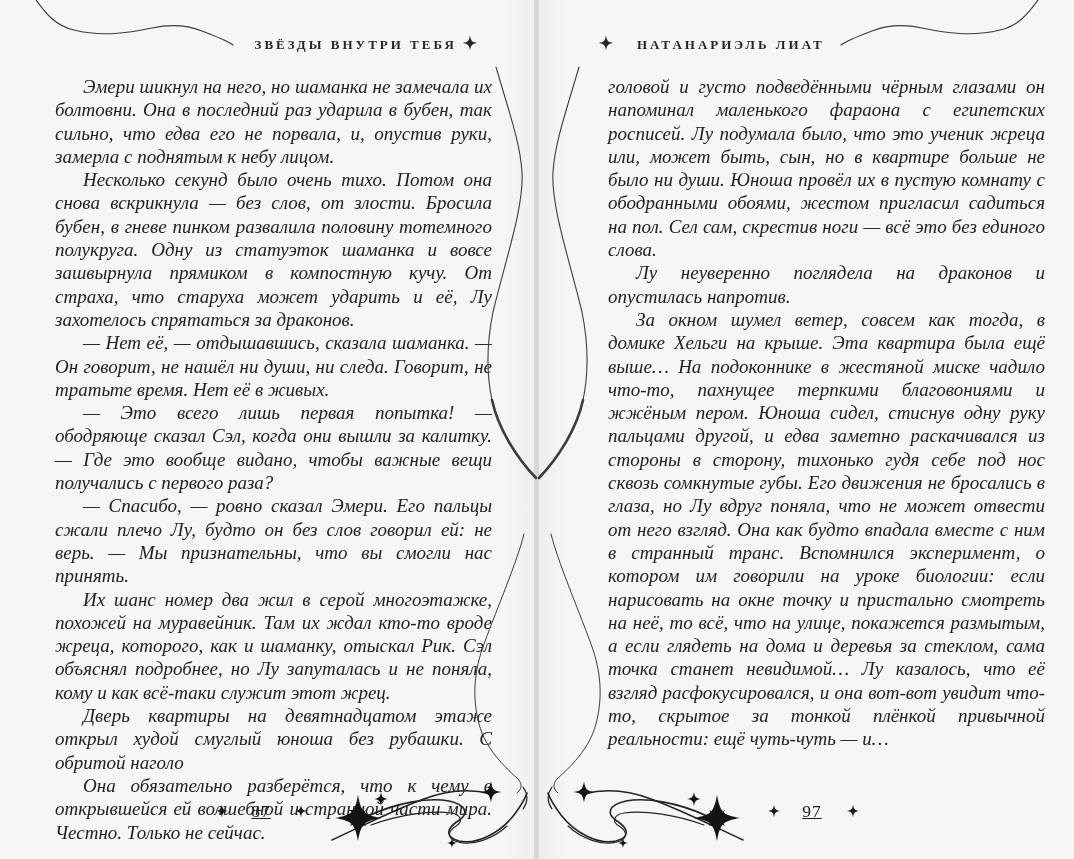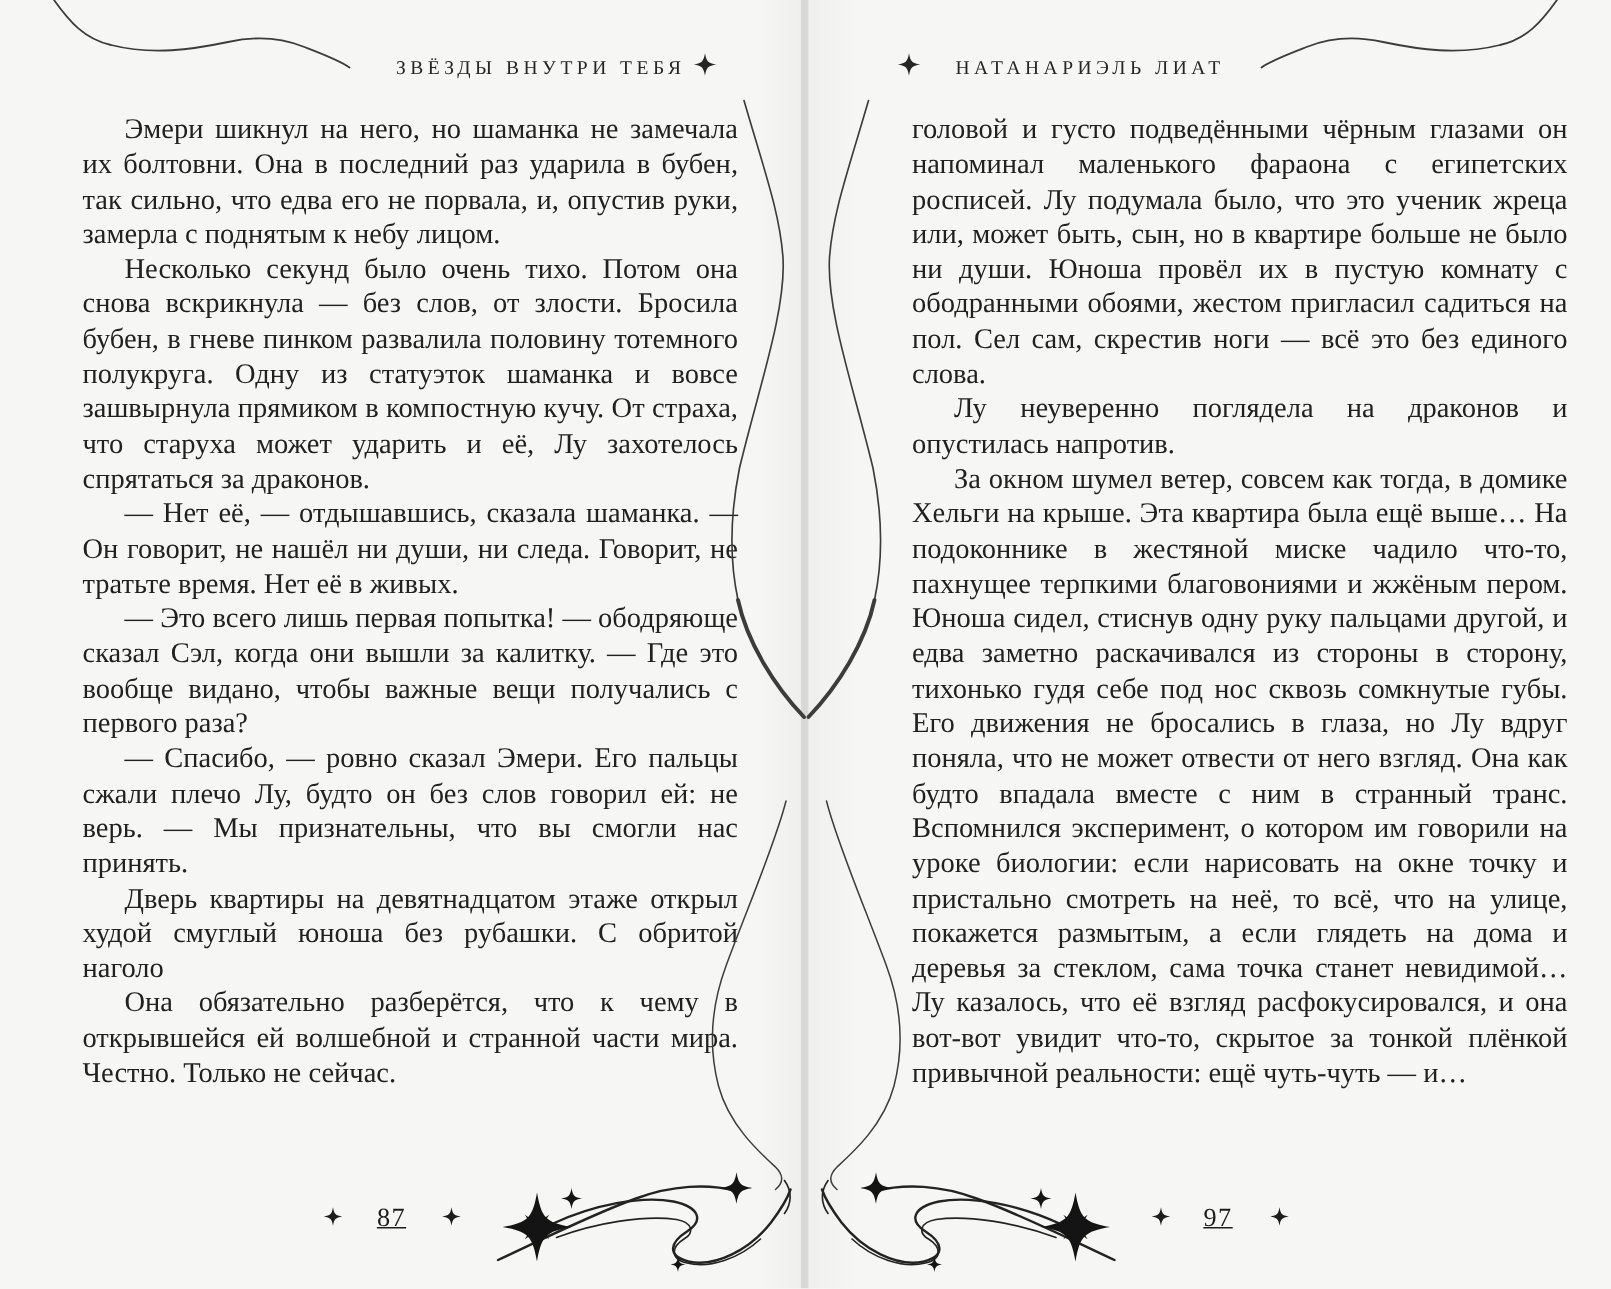--- a/index.html
+++ b/index.html
@@ -9,29 +9,29 @@
     font-family:"Liberation Serif","DejaVu Serif",serif;
   }
   .spine{position:absolute;left:534px;top:0;width:5px;height:859px;background:#d8d8d6}
   .spine-shade-l{position:absolute;left:504px;top:0;width:30px;height:859px;
     background:linear-gradient(to right,rgba(100,100,100,0),rgba(100,100,100,.05))}
   .spine-shade-r{position:absolute;left:539px;top:0;width:30px;height:859px;
     background:linear-gradient(to left,rgba(100,100,100,0),rgba(100,100,100,.05))}
 
   .running-head{
     position:absolute;top:37px;font-size:13px;line-height:15px;
-    letter-spacing:3px;color:#262626;white-space:nowrap;
+    letter-spacing:3px;color:#262626;white-space:nowrap;font-weight:bold;
   }
   #left-head{left:55px;width:402px;text-align:right}
   #right-head{left:637px;text-align:right}
 
   .text-col{
     position:absolute;top:75px;width:437px;
     color:#212121;font-size:19px;line-height:23.3px;
-    text-align:justify;hyphens:auto;
+    text-align:justify;hyphens:auto;font-style:italic;
   }
   #left-col{left:55px}
   #right-col{left:608px}
   .para{margin:0;text-indent:28px}
   .para.no-indent{text-indent:0}
 
   .folio{
     position:absolute;top:801px;width:60px;text-align:center;
     font-size:17.5px;color:#1d1d1d;letter-spacing:1px;text-decoration:underline;
   }
@@ -59,20 +59,21 @@
     <p class="para">Эмери шикнул на него, но шаманка не замечала их болтовни. Она в последний раз ударила в бубен, так сильно, что едва его не порвала, и, опустив руки, замерла с поднятым к небу лицом.</p>
 
     <p class="para">Несколько секунд было очень тихо. Потом она снова вскрикнула — без слов, от злости. Бросила бубен, в гневе пинком развалила половину тотемного полукруга. Одну из статуэток шаманка и вовсе зашвырнула прямиком в компостную кучу. От страха, что старуха может ударить и её, Лу захотелось спрятаться за драконов.</p>
 
     <p class="para">— Нет её, — отдышавшись, сказала шаманка. — Он говорит, не нашёл ни души, ни следа. Говорит, не тратьте время. Нет её в живых.</p>
 
     <p class="para">— Это всего лишь первая попытка! — ободряюще сказал Сэл, когда они вышли за калитку. — Где это вообще видано, чтобы важные вещи получались с первого раза?</p>
 
     <p class="para">— Спасибо, — ровно сказал Эмери. Его пальцы сжали плечо Лу, будто он без слов говорил ей: не верь. — Мы признательны, что вы смогли нас принять.</p>
 
+    <p class="para">Их шанс номер два жил в серой многоэтажке, похожей на муравейник. Там их ждал кто-то вроде жреца, которого, как и шаманку, отыскал Рик. Сэл объяснял подробнее, но Лу запуталась и не поняла, кому и как всё-таки служит этот жрец.</p>
 
     <p class="para">Дверь квартиры на девятнадцатом этаже открыл худой смуглый юноша без рубашки. С обритой наголо</p>
 
     <p class="para">Она обязательно разберётся, что к чему в открывшейся ей волшебной и странной части мира. Честно. Только не сейчас.</p>
   </div>
 
 <div class="text-col" id="right-col">
 
     <p class="para no-indent">головой и густо подведёнными чёрным глазами он напоминал маленького фараона с египетских росписей. Лу подумала было, что это ученик жреца или, может быть, сын, но в квартире больше не было ни души. Юноша провёл их в пустую комнату с ободранными обоями, жестом пригласил садиться на пол. Сел сам, скрестив ноги — всё это без единого слова.</p>
 

